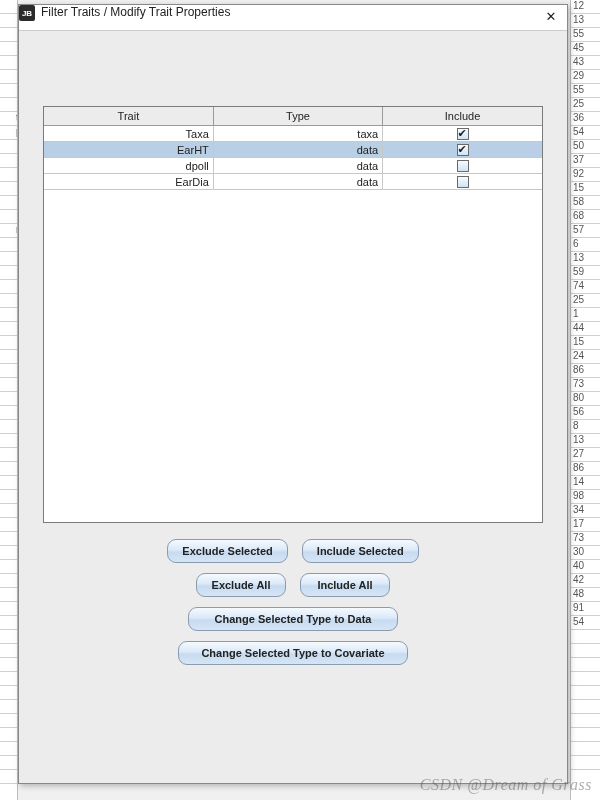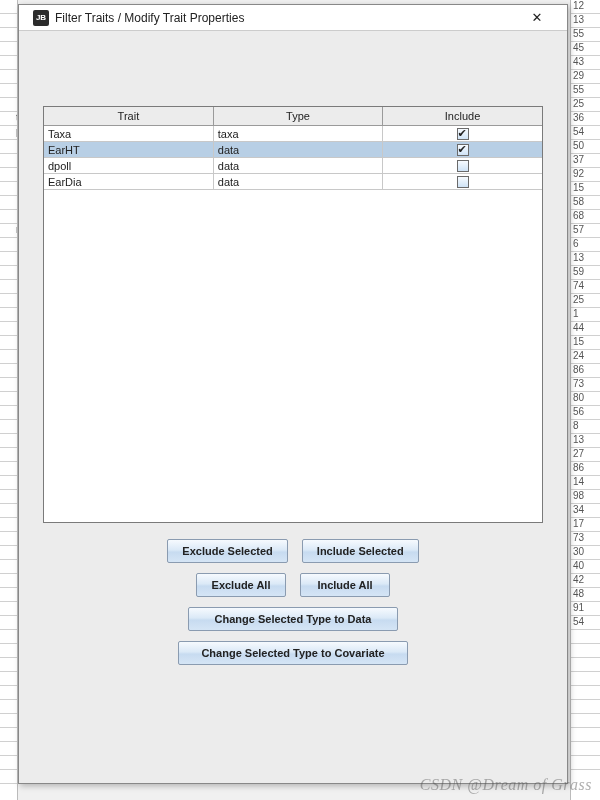--- a/index.html
+++ b/index.html
@@ -20,22 +20,21 @@
       height: 780px;
       background: #ececec;
       border: 1px solid #888;
       box-shadow: 2px 2px 6px rgba(0,0,0,0.25);
     }
     .titlebar {
       height: 26px;
       background: #fff;
       border-bottom: 1px solid #ccc;
       display: flex;
-      align-items: center;
-      padding: 0 14px;
+      padding: 0 0;
       font-size: 12px;
       color: #222;
     }
     .titlebar .app-icon {
       width: 16px;
       height: 16px;
       background: #2b2b2b;
       color: #fff;
       font-size: 8px;
       font-weight: bold;
@@ -84,20 +83,21 @@
       color: #222;
     }
     thead th:first-child { border-left: none; }
     thead th:last-child { border-right: none; }
     tbody td {
       border: 1px solid #c8c8c8;
       padding: 1px 4px;
       background: #fff;
       height: 16px;
       color: #222;
+      text-align: right;
     }
     tbody td:first-child { border-left: none; }
     tbody td:last-child { border-right: none; }
     tbody tr.selected td { background: #b8cfe5; }
     .include-cell { text-align: center; }
     .chk {
       display: inline-block;
       width: 12px;
       height: 12px;
       border: 1px solid #6a6a6a;
@@ -125,21 +125,21 @@
       gap: 14px;
     }
     button.ui-btn {
       font-family: inherit;
       font-size: 11px;
       font-weight: bold;
       color: #222;
       padding: 5px 14px;
       background: linear-gradient(#f6fafe, #dbe9f7 45%, #c7dbf0 55%, #d5e5f5);
       border: 1px solid #8a9bb0;
-      border-radius: 2px;
+      border-radius: 9px;
       cursor: pointer;
       min-width: 100px;
     }
     button.ui-btn.small { min-width: 60px; }
     button.ui-btn.wide { min-width: 210px; }
     
     .bg-left, .bg-right {
       position: absolute;
       background: #fff;
     }

